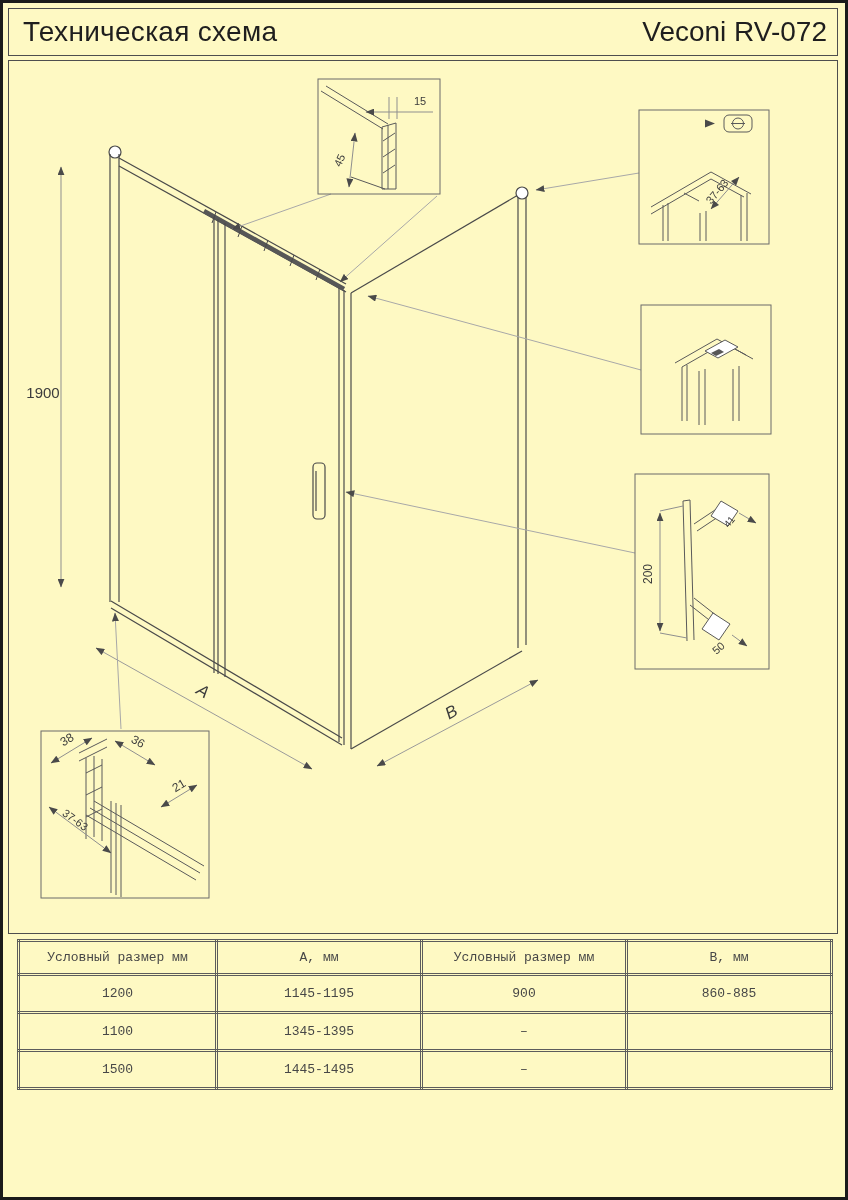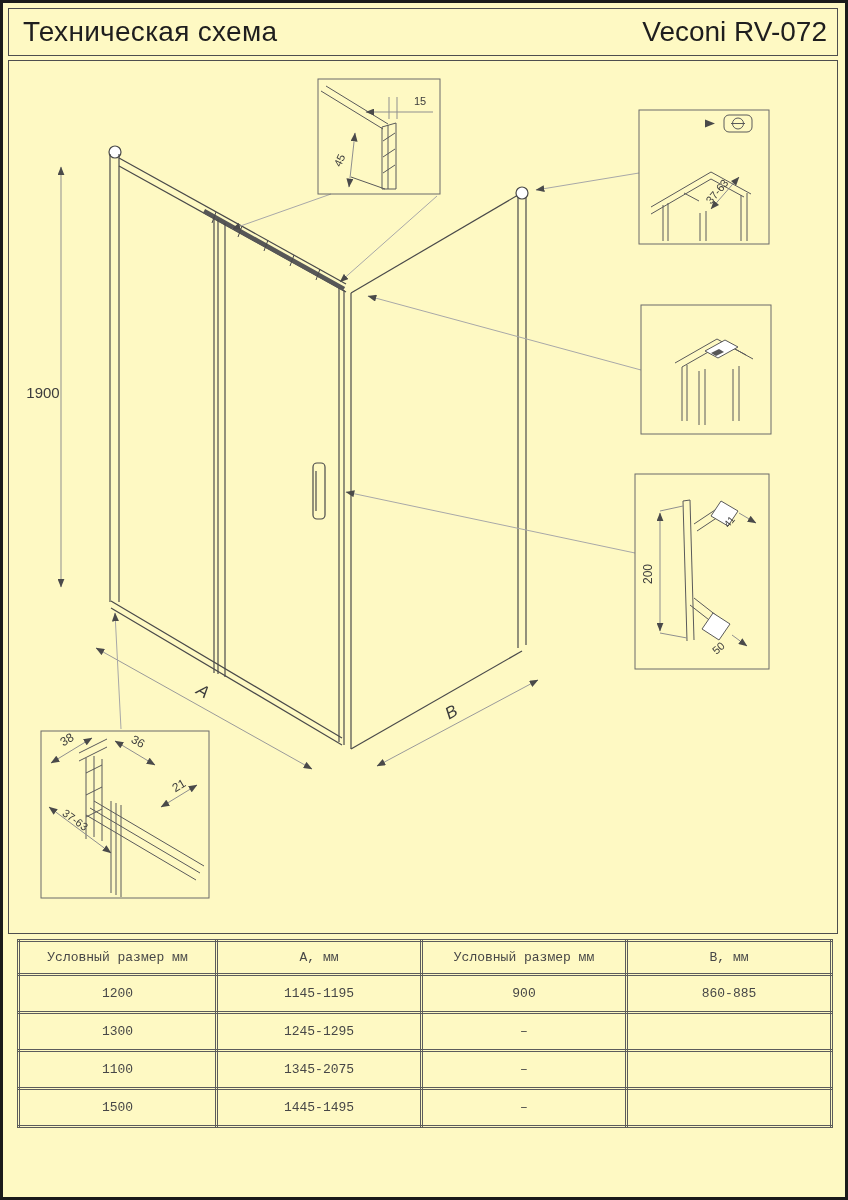--- a/index.html
+++ b/index.html
@@ -248,28 +248,22 @@
         </tr>
     </thead>
     <tbody>
         <tr>
           <td>1200</td>
           <td>1145-1195</td>
           <td>900</td>
           <td>860-885</td>
         </tr>
         <tr>
-          <td>1300</td>
-          <td>1245-1295</td>
-          <td>–</td>
-          <td></td>
-        </tr>
-        <tr>
           <td>1100</td>
-          <td>1345-2075</td>
+          <td>1345-1395</td>
           <td>–</td>
           <td></td>
         </tr>
         <tr>
           <td>1500</td>
           <td>1445-1495</td>
           <td>–</td>
           <td></td>
         </tr>
       </tbody>

